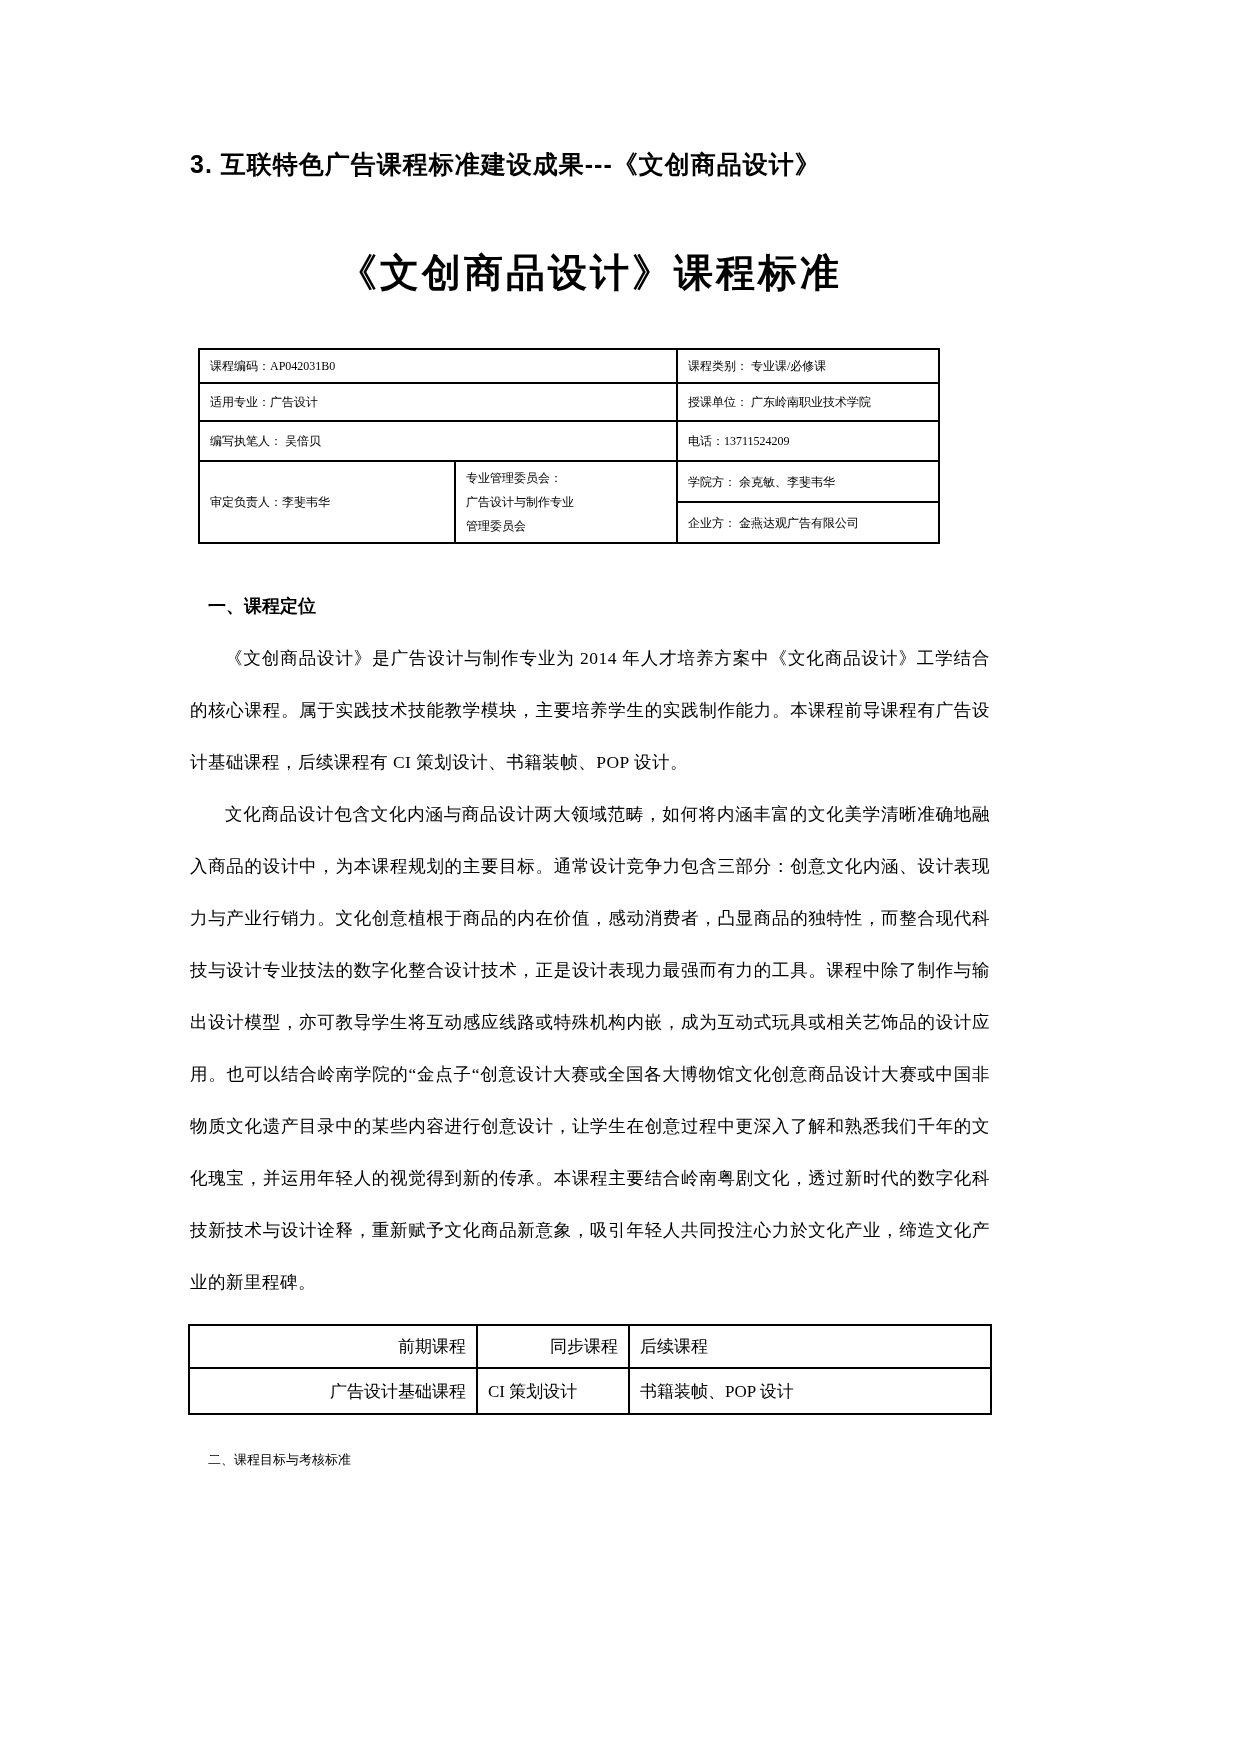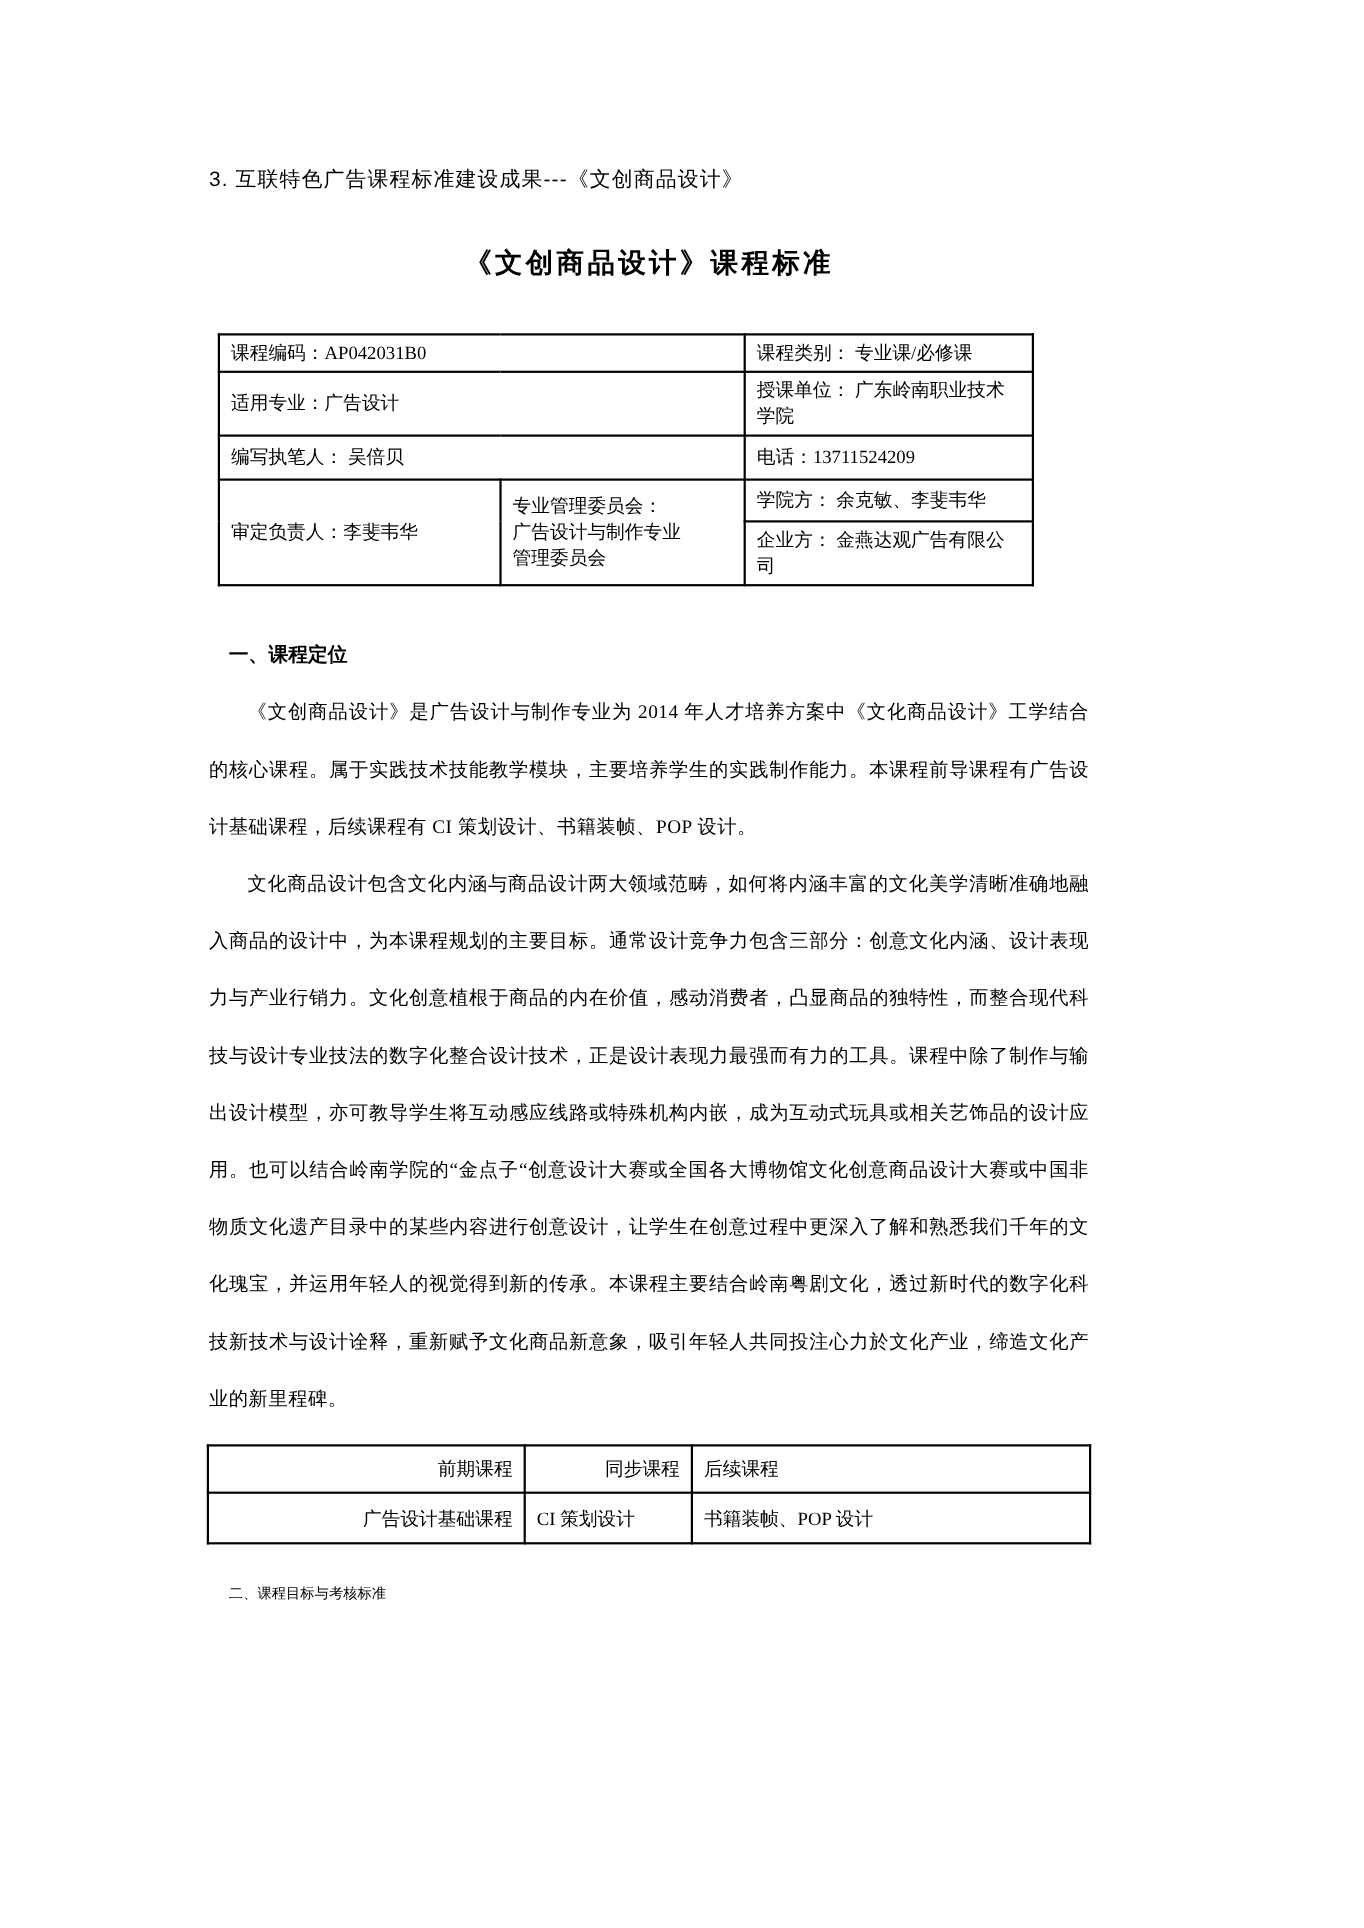--- a/index.html
+++ b/index.html
@@ -15,40 +15,40 @@
   }
   .content {
     position: absolute;
     left: 190px;
     top: 0;
     width: 800px;
   }
   .doc-heading {
     margin-top: 138px;
     font-family: "Liberation Sans", "DejaVu Sans", sans-serif;
-    font-weight: normal;
-    font-size: 19px;
+    font-weight: bold;
+    font-size: 25px;
     line-height: 52px;
     letter-spacing: 1px;
   }
   .doc-heading .line2 { margin-left: -14px; }
   .doc-title {
-    margin-top: 32px;
+    margin-top: 56px;
     text-align: center;
     font-weight: bold;
-    font-size: 25px;
+    font-size: 39px;
     letter-spacing: 3px;
   }
   table.info-table {
     margin-top: 48px;
     margin-left: 8px;
     border-collapse: collapse;
     table-layout: fixed;
     width: 740px;
-    font-size: 17px;
+    font-size: 12px;
   }
   table.info-table td {
     border: 2px solid #000;
     padding: 4px 10px;
     vertical-align: middle;
     line-height: 24px;
   }
   table.info-table tr.r1 td { height: 34px; }
   table.info-table tr.r2 td { height: 38px; }
   table.info-table tr.r3 td { height: 40px; }

